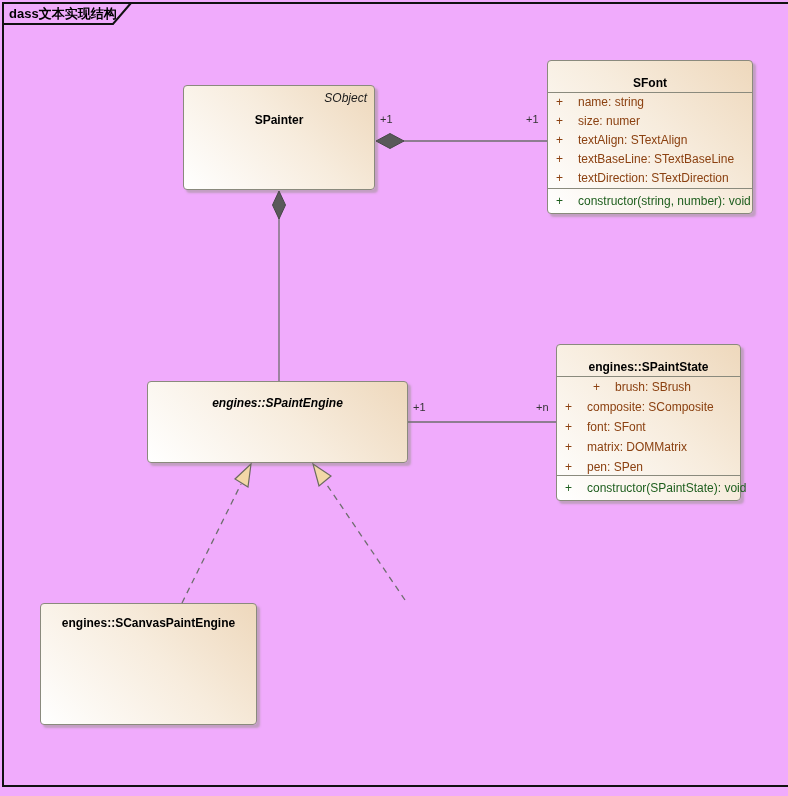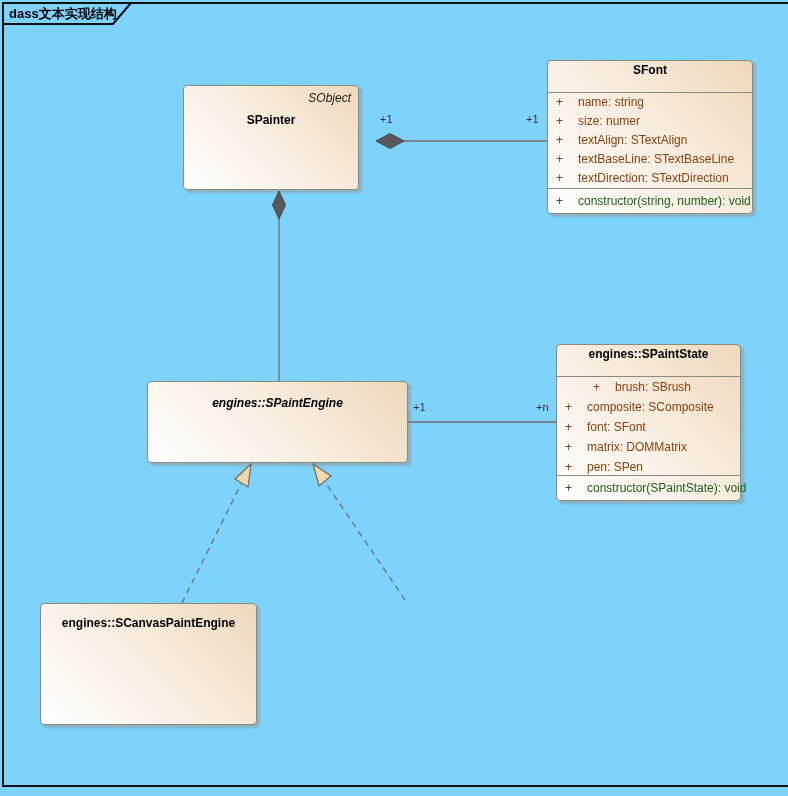--- a/index.html
+++ b/index.html
@@ -9,21 +9,21 @@
     --box-fill-dark:#eed8bc;
     --box-fill-light:#ffffff;
     --connector:#6e6e6e;
     --diamond-fill:#595959;
     --triangle-fill:#f2d7a7;
     --frame-border:#111111;
     --label-text:#333333;
   }
   html,body{margin:0;padding:0;background:#fff;}
   #stage{
-    position:relative;width:788px;height:796px;background:#7dd3fc;overflow:hidden;
+    position:relative;width:788px;height:796px;background:#f0abfc;overflow:hidden;
     font-family:"Liberation Sans","DejaVu Sans",sans-serif;
   }
   
   .frame{
     position:absolute;left:2px;top:2px;width:784px;height:781px;
     border:2px solid var(--frame-border);border-right:none;z-index:1;
   }
   .tab-label{
     position:absolute;left:9px;top:5px;z-index:7;
     font-size:13px;font-weight:bold;color:#000;white-space:nowrap;
@@ -39,21 +39,21 @@
   .cls-name{
     position:absolute;left:0;right:0;text-align:center;
     font-size:12px;font-weight:bold;color:#000;white-space:nowrap;
   }
   .stereotype{
     position:absolute;right:7px;top:5px;
     font-size:12px;font-style:italic;color:#1a1a1a;
   }
   .cmp-title{height:31px;flex:0 0 auto;position:relative;}
   .cmp-title .ct{
-    text-align:center;font-size:12px;font-weight:bold;color:#000;padding-top:2px;white-space:nowrap;
+    text-align:center;font-size:12px;font-weight:bold;color:#000;padding-top:15px;white-space:nowrap;
   }
   .cmp-attrs{flex:1 1 auto;border-top:1px solid var(--box-border);overflow:hidden;}
   .cmp-ops{flex:0 0 auto;border-top:1px solid var(--box-border);padding:3px 0 2px;}
   .m-row{line-height:19px;font-size:12px;white-space:nowrap;padding-left:8px;}
   .m-row .vis{display:inline-block;width:22px;}
   .attr-row{color:var(--attribute-text);}
   .op-row{color:var(--operation-text);}
   .italic-name{font-style:italic;}
   
   .overlay{position:absolute;left:0;top:0;z-index:5;pointer-events:none;}
@@ -67,21 +67,21 @@
   }
 </style>
 </head>
 <body>
 
 <div id="stage">
 
   <div class="frame"></div>
   <div class="tab-label">dass文本实现结构</div>
 
-  <div class="uml-box" style="left:183px;top:85px;width:176px;height:105px;">
+  <div class="uml-box" style="left:183px;top:85px;width:192px;height:105px;">
     <span class="stereotype">SObject</span>
     <div class="cls-name" style="top:27px;">SPainter</div>
   </div>
 
   <div class="uml-box" style="left:547px;top:60px;width:206px;height:154px;">
     <div class="cmp-title">
       <div class="ct">SFont</div>
     </div>
     <div class="cmp-attrs">
       <div class="m-row attr-row"><span class="vis">+</span><span>name: string</span></div>

